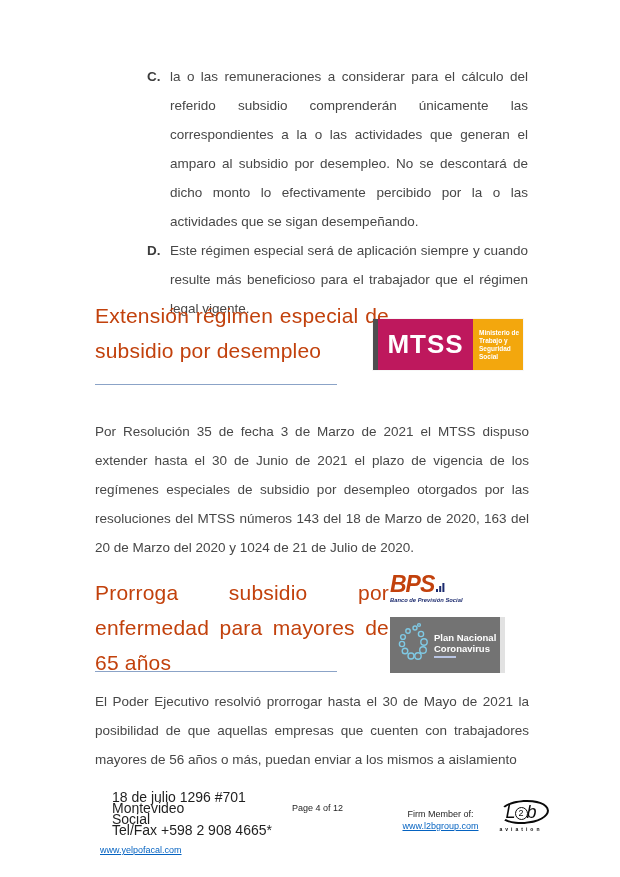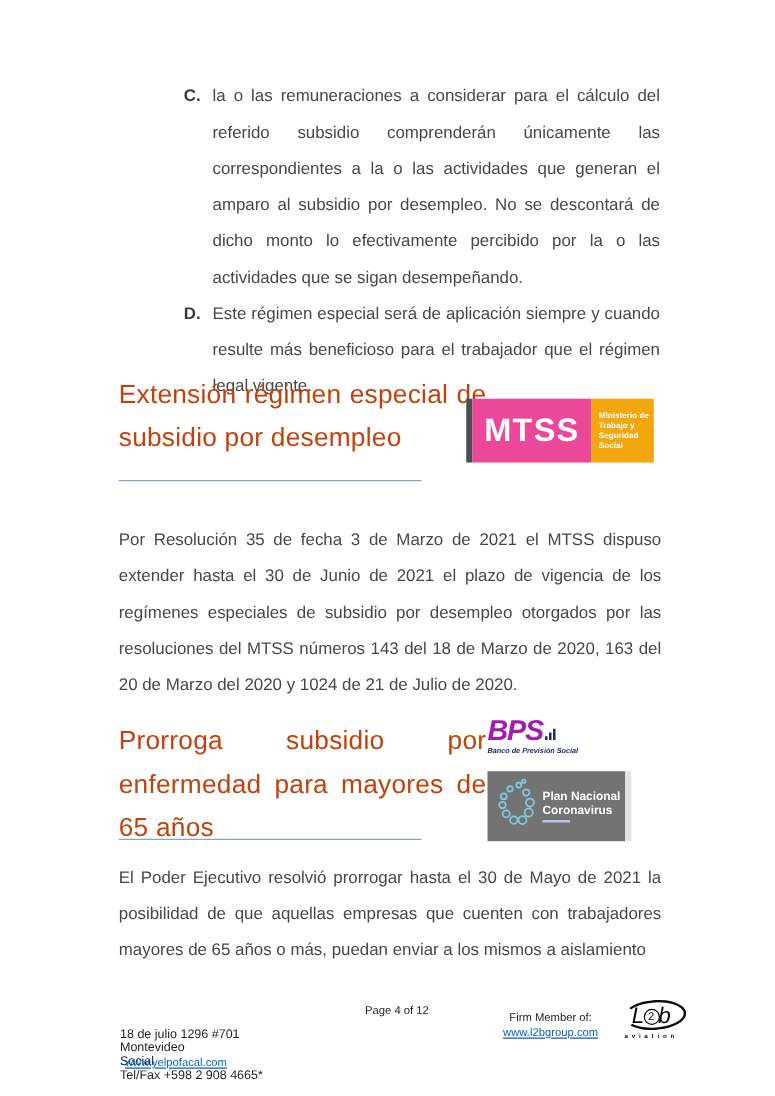--- a/index.html
+++ b/index.html
@@ -34,43 +34,43 @@
     position:absolute; left:95px; width:434px;
     font-size:13.5px; line-height:29px; color:#474747; text-align:justify;
   }
   .p1 { top:417px; }
   .p2 { top:687px; }
 
   
   .mtss-logo { position:absolute; left:373px; top:319px; width:150px; height:51px;
                display:flex; box-shadow:0 0 0 1px rgba(0,0,0,0.03); }
   .mtss-darkbar { width:5px; background:#4d4d4f; }
-  .mtss-gray { flex:1; background:#ec4899; display:flex; align-items:center; justify-content:center; }
+  .mtss-gray { flex:1; background:#be185d; display:flex; align-items:center; justify-content:center; }
   .mtss-acronym { color:#ffffff; font-weight:bold; font-size:26px; letter-spacing:1px; }
   .mtss-orange { width:50px; background:#f3a70d; display:flex; align-items:center; }
   .mtss-ministry { color:#ffffff; font-weight:bold; font-size:6.5px; line-height:8px; padding:4px 3px 4px 6px; }
 
   
   .bps-logo { position:absolute; left:390px; top:573px; width:95px; }
-  .bps-acronym { font-size:23px; font-weight:bold; font-style:italic; color:#a21caf;
+  .bps-acronym { font-size:23px; font-weight:bold; font-style:italic; color:#c2410c;
                  letter-spacing:-1px; line-height:22px; }
   .bps-bars { display:inline-block; margin-left:2px; }
   .bps-subtitle { font-size:5.8px; font-weight:bold; font-style:italic; color:#1c2b6e; margin-top:1px; }
 
   
   .plan-logo { position:absolute; left:390px; top:617px; width:110px; height:56px;
                background:#737373; display:flex; align-items:center; }
   .plan-strip { position:absolute; right:-5px; top:0; width:5px; height:56px; background:#e2e2e2; }
   .plan-icon { margin-left:4px; flex:0 0 auto; }
   .plan-text { color:#ffffff; font-weight:bold; font-size:9.5px; line-height:11px; margin-left:2px; }
   .plan-subbar { width:22px; height:2px; background:#b8c4e2; margin-top:2px; }
 
   
-  .footer-address { position:absolute; left:96px; top:792px;
-                    font-size:10px; line-height:11px; color:#1f1f1f;margin-top:30px; }
+  .footer-address { position:absolute; left:112px; top:792px;
+                    font-size:14px; line-height:11px; color:#1f1f1f; }
   .footer-link { font-size:9px; color:#0563c1; text-decoration:underline; cursor:pointer; }
   .yelpo-link { position:absolute; left:100px; top:845px; }
   .page-indicator { position:absolute; left:292px; top:803px; font-size:9px; color:#1f1f1f; }
   .firm-member { position:absolute; left:393px; top:808px; width:95px;
                  text-align:center; font-size:9px; line-height:12px; color:#1f1f1f; }
   .l2b-logo { position:absolute; left:493px; top:799px; width:56px; text-align:center; color:#0a0a0a; }
   .l2b-mark { position:relative; display:inline-block; padding:2px 6px; }
   .l2b-swoosh { position:absolute; left:0; top:1px; width:50px; height:24px;
                 border:2px solid #0a0a0a; border-radius:50%;
                 border-left-color:transparent; transform:rotate(-4deg); box-sizing:border-box; }
@@ -144,21 +144,21 @@
     <span class="plan-text">
       <div>Plan Nacional</div>
       <div>Coronavirus</div>
       <div class="plan-subbar"></div>
     </span>
     <span class="plan-strip"></span>
   </div>
 
   <div class="divider d2"></div>
 
-  <div class="body-para p2">El Poder Ejecutivo resolvió prorrogar hasta el 30 de Mayo de 2021 la posibilidad de que aquellas empresas que cuenten con trabajadores mayores de 65 años o más, puedan enviar a los mismos a aislamiento</div>
+  <div class="body-para p2">El Poder Ejecutivo resolvió prorrogar hasta el 30 de Mayo de 2021 la posibilidad de que aquellas empresas que cuenten con trabajadores mayores de 56 años o más, puedan enviar a los mismos a aislamiento</div>
 
   <div class="footer-address">
     <div>18 de julio 1296 #701</div>
     <div>Montevideo</div>
     <div>Social</div>
     <div>Tel/Fax +598 2 908 4665*</div>
   </div>
 
   <a class="footer-link yelpo-link">www.yelpofacal.com</a>
 

